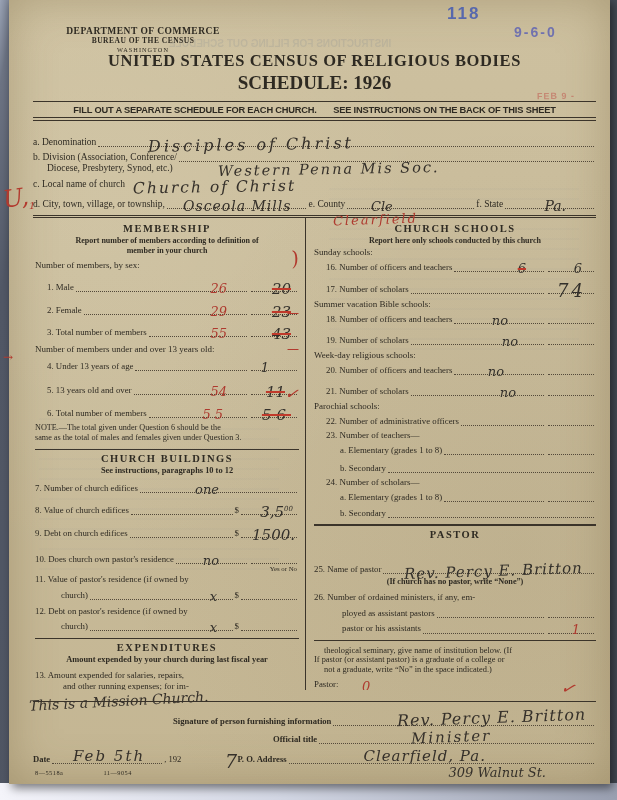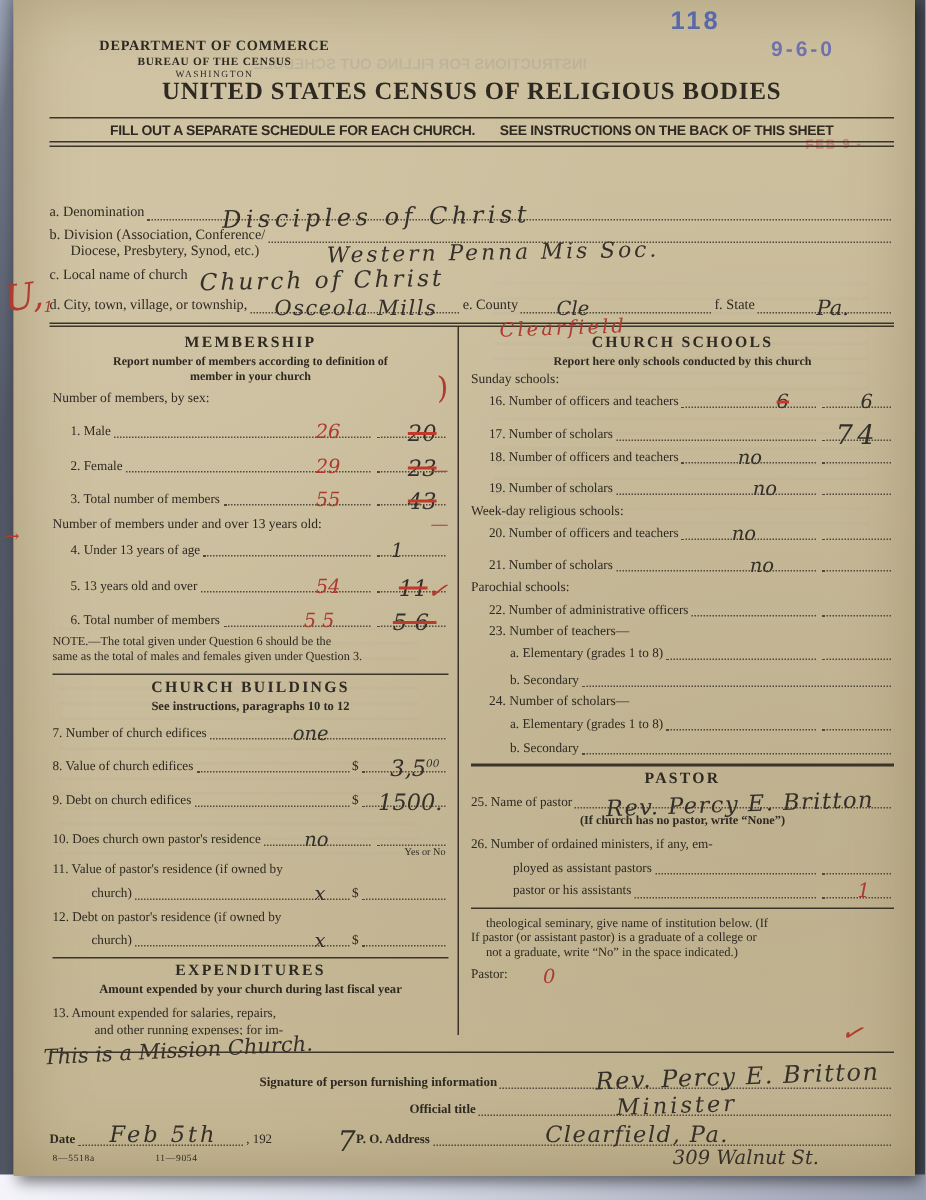--- a/index.html
+++ b/index.html
@@ -93,20 +93,21 @@
   <span class="stamp-code">9-6-0</span>
   <span class="stamp-feb">FEB 9 -</span>
 
   <div class="hdr">
     <div class="dept">
       <div class="l1">DEPARTMENT OF COMMERCE</div>
       <div class="l2">BUREAU OF THE CENSUS</div>
       <div class="l3">WASHINGTON</div>
     </div>
     <div class="title">UNITED STATES CENSUS OF RELIGIOUS BODIES</div>
+    <div class="subtitle">SCHEDULE: 1926</div>
     <div class="banner">
       <span>FILL OUT A SEPARATE SCHEDULE FOR EACH CHURCH.</span>
       <span>SEE INSTRUCTIONS ON THE BACK OF THIS SHEET</span>
     </div>
   </div>
 
   <div class="ident">
     <div class="row">
       <span class="lbl">a. Denomination</span>
       <span class="dots"></span>
@@ -272,20 +273,21 @@
         <span class="dots short"></span>
         <span class="v struck" style="right:70px;">6</span>
         <span class="v" style="right:14px;">6</span>
       </div>
       <div class="q ind" style="margin-top:12px;">
         <span class="lbl">17. Number of scholars</span>
         <span class="dots"></span>
         <span class="dots short"></span>
         <span class="v" style="right:10px;font-size:18px;letter-spacing:3px;">74</span>
       </div>
+      <div class="grp">Summer vacation Bible schools:</div>
       <div class="q ind t">
         <span class="lbl">18. Number of officers and teachers</span>
         <span class="dots"></span>
         <span class="dots short"></span>
         <span class="v" style="right:88px;">no</span>
       </div>
       <div class="q ind" style="margin-top:11px;">
         <span class="lbl">19. Number of scholars</span>
         <span class="dots"></span>
         <span class="dots short"></span>
@@ -327,21 +329,21 @@
         <span class="dots short"></span>
       </div>
       <div class="q ind2" style="margin-top:6px;">
         <span class="lbl">b. Secondary</span>
         <span class="dots"></span>
       </div>
 
       <div class="rule" style="margin-top:6px;border-top-width:2px;"></div>
       <div class="sect">PASTOR</div>
 
-      <div class="q" style="margin-top:4px;">
+      <div class="q" style="margin-top:24px;">
         <span class="lbl">25. Name of pastor</span>
         <span class="dots"></span>
         <span class="v" style="left:90px;font-size:15px;letter-spacing:1px;transform:rotate(-2deg);">Rev. Percy E. Britton</span>
       </div>
       <div class="subh2" style="font-weight:bold;font-size:8.2px;margin-top:3px;">(If church has no pastor, write “None”)</div>
 
       <div style="margin-top:4px;">
         <div class="first">26. Number of ordained ministers, if any, em-</div>
         <div class="q t cont">
           <span class="lbl">ployed as assistant pastors</span>

